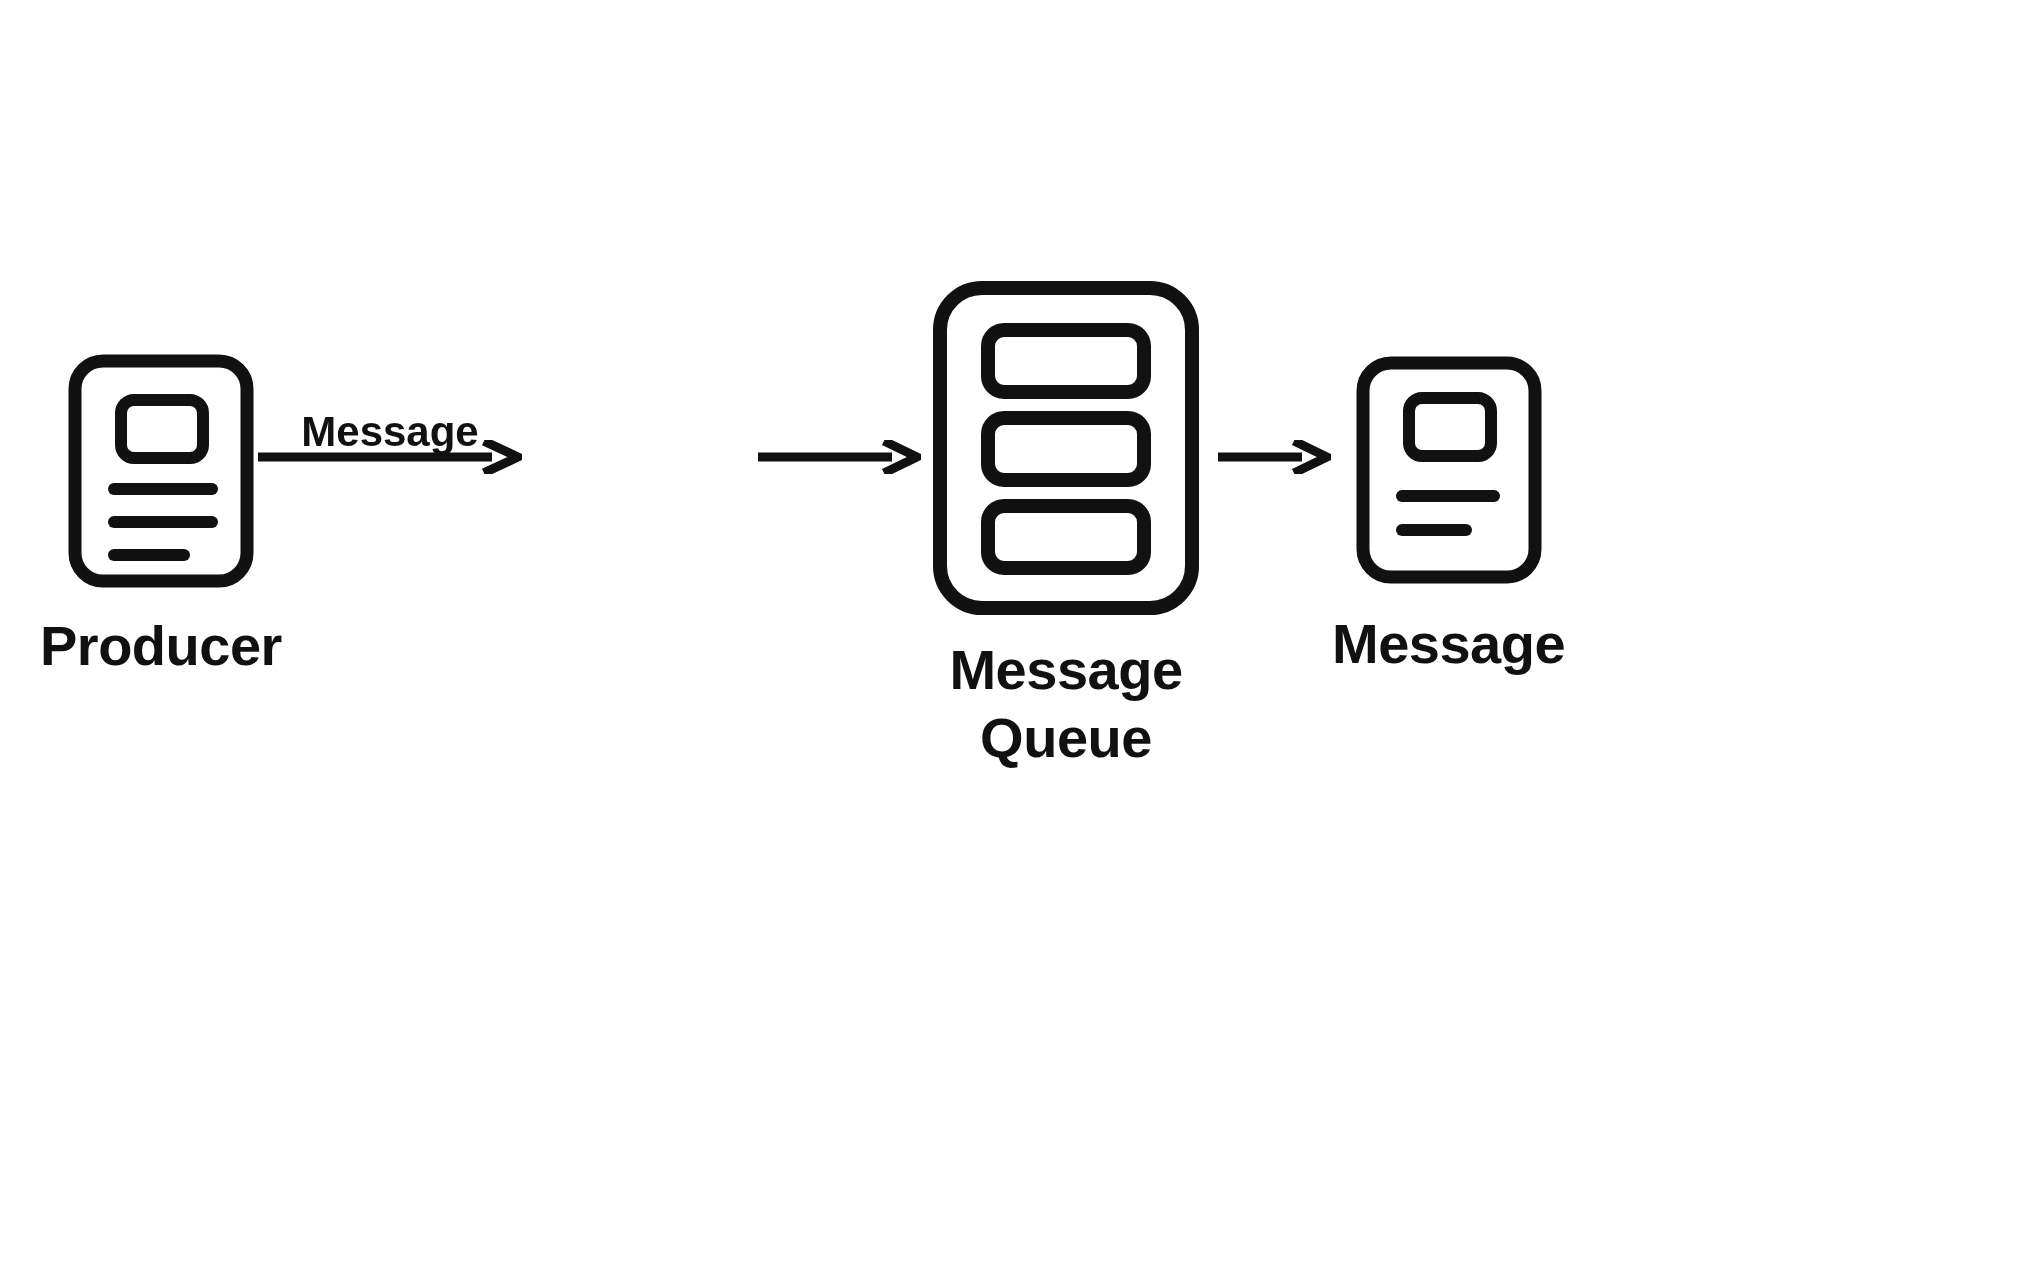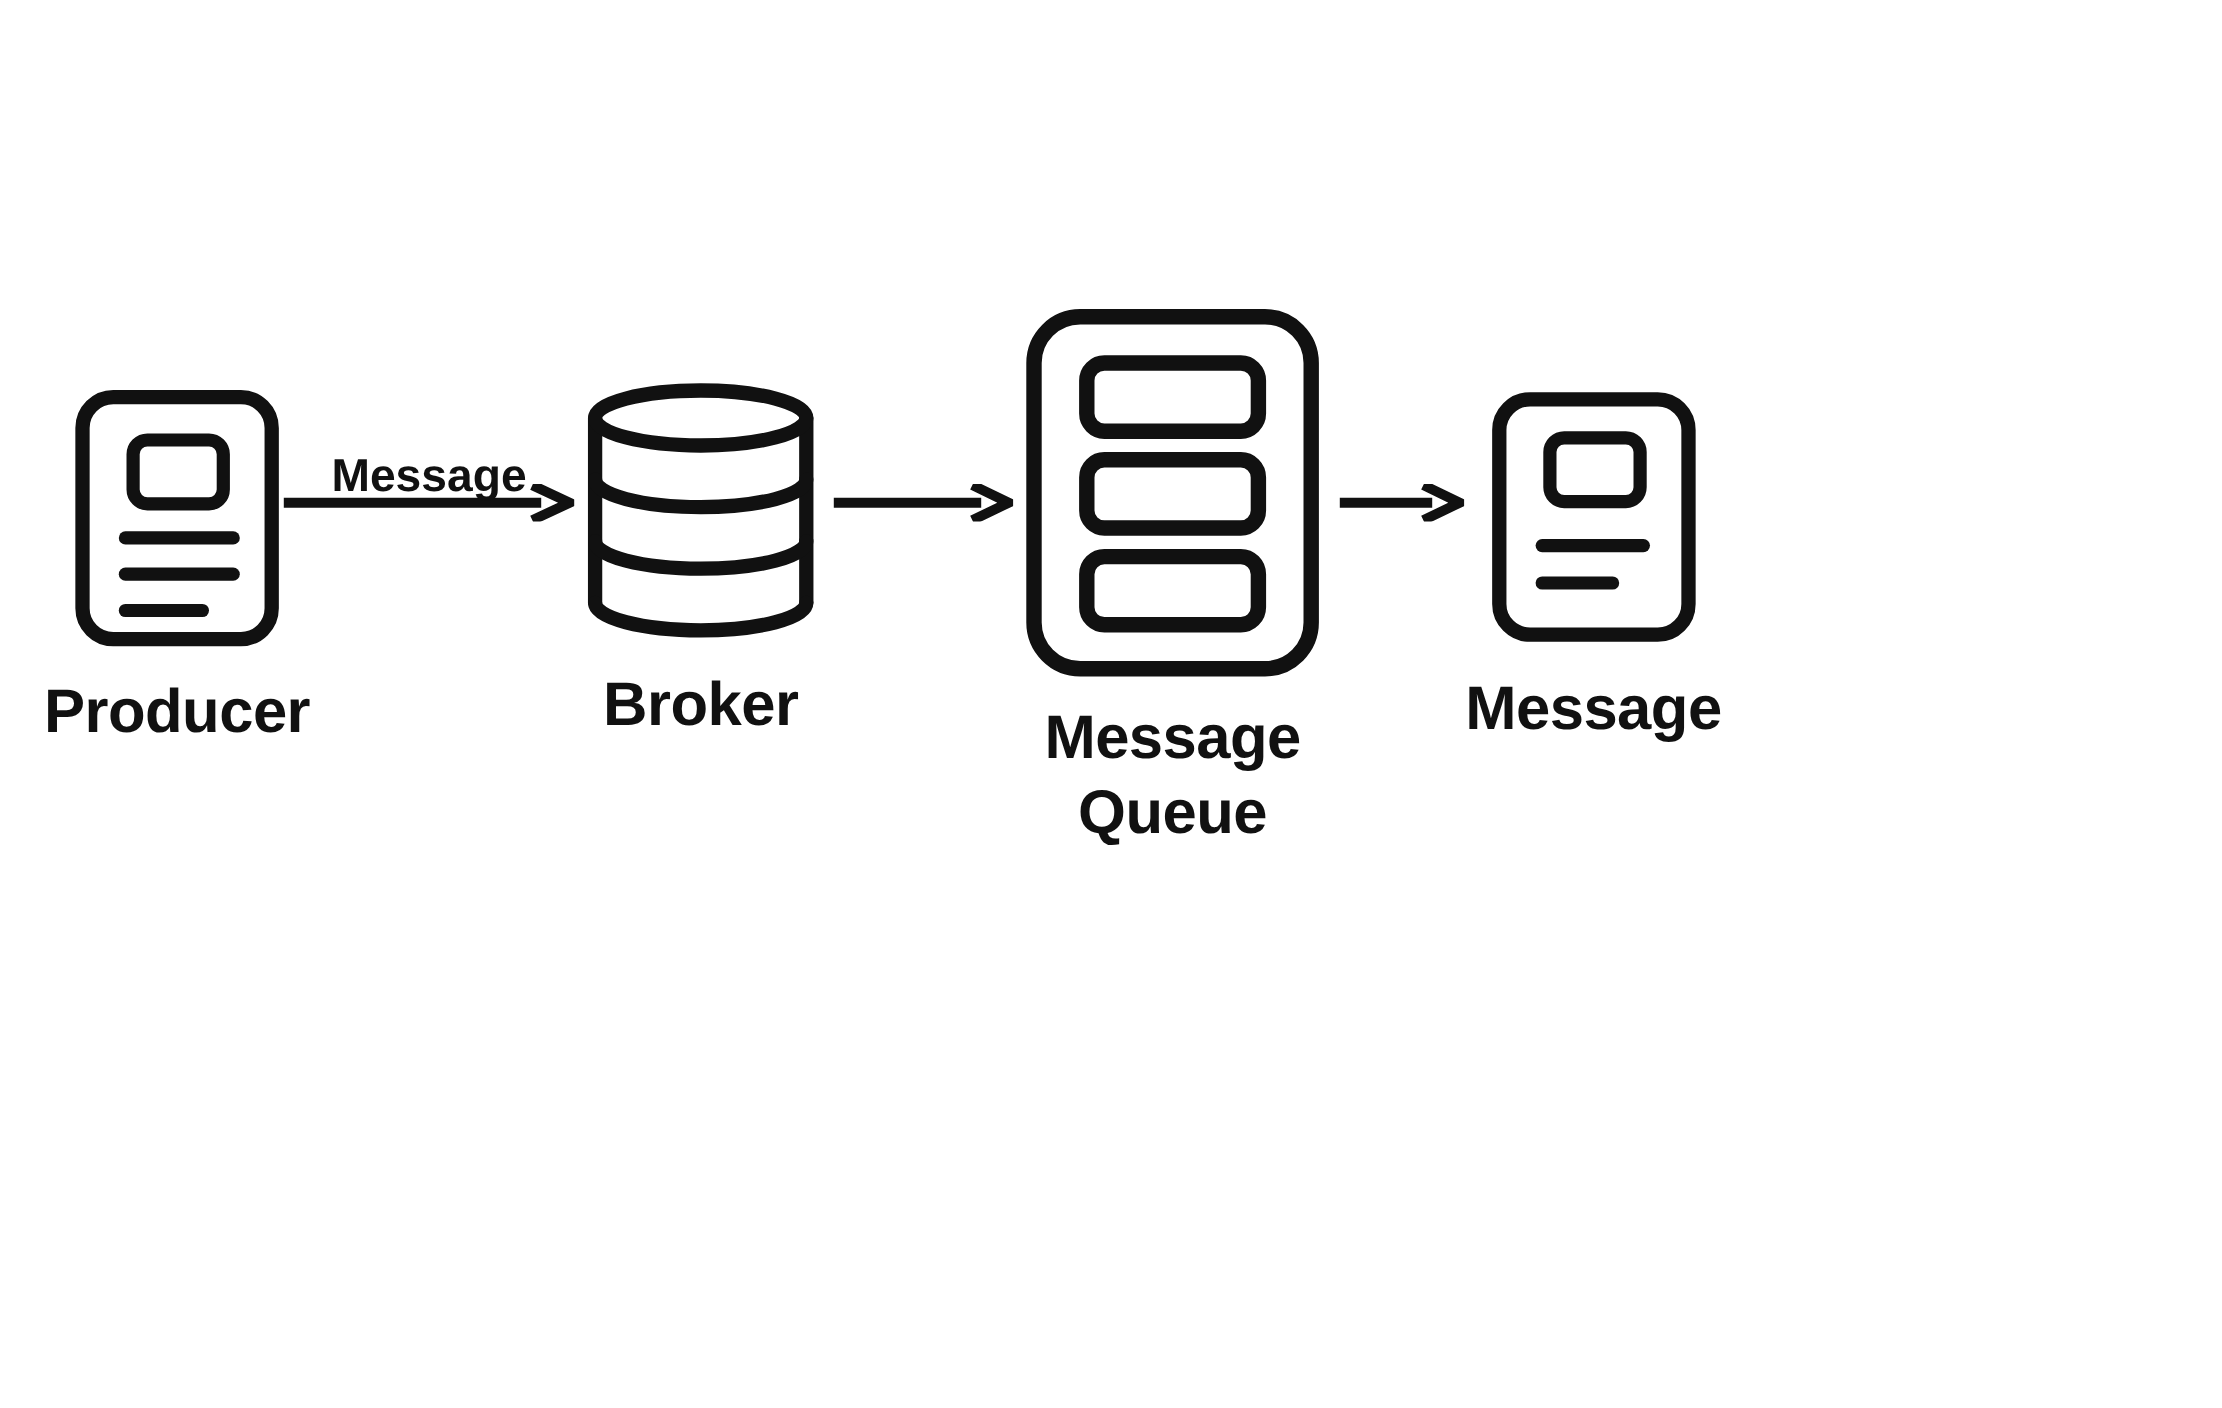--- a/index.html
+++ b/index.html
@@ -71,38 +71,20 @@
   </div>
 
   <div class="arrow-wrap" style="left:256px; top:440px;">
     <svg width="266" height="34" viewBox="0 0 266 34">
       <line x1="2" y1="17" x2="236" y2="17" stroke="#111111" stroke-width="9"></line>
       <polyline points="232,3 262,17 232,31" fill="none" stroke="#111111" stroke-width="9" stroke-linecap="square" stroke-linejoin="miter"></polyline>
     </svg>
   </div>
   <div class="edge-label" style="left:290px; top:408px; width:200px;">Message</div>
 
-  <div class="node" style="left:532px; top:348px;">
-    <span class="icon-wrap">
-      <svg width="210" height="232" viewBox="0 0 210 232">
-
-        <path d="M 9 32 L 9 200" fill="none" stroke="#111111" stroke-width="13" stroke-linecap="round"></path>
-        <path d="M 201 32 L 201 200" fill="none" stroke="#111111" stroke-width="13" stroke-linecap="round"></path>
-
-        <ellipse cx="105" cy="32" rx="96" ry="25" fill="none" stroke="#111111" stroke-width="13"></ellipse>
-
-        <path d="M 9 88 A 96 25 0 0 0 201 88" fill="none" stroke="#111111" stroke-width="13" stroke-linecap="round"></path>
-
-        <path d="M 9 144 A 96 25 0 0 0 201 144" fill="none" stroke="#111111" stroke-width="13" stroke-linecap="round"></path>
-
-        <path d="M 9 200 A 96 25 0 0 0 201 200" fill="none" stroke="#111111" stroke-width="13" stroke-linecap="round"></path>
-      </svg>
-    </span>
-    <div class="node-label label-lg" style="margin-top:26px;">Broker</div>
-  </div>
 
   <div class="arrow-wrap" style="left:756px; top:440px;">
     <svg width="165" height="34" viewBox="0 0 165 34">
       <line x1="2" y1="17" x2="136" y2="17" stroke="#111111" stroke-width="9"></line>
       <polyline points="132,3 161,17 132,31" fill="none" stroke="#111111" stroke-width="9" stroke-linecap="square" stroke-linejoin="miter"></polyline>
     </svg>
   </div>
 
   <div class="node" style="left:930px; top:278px;">
     <span class="icon-wrap">

